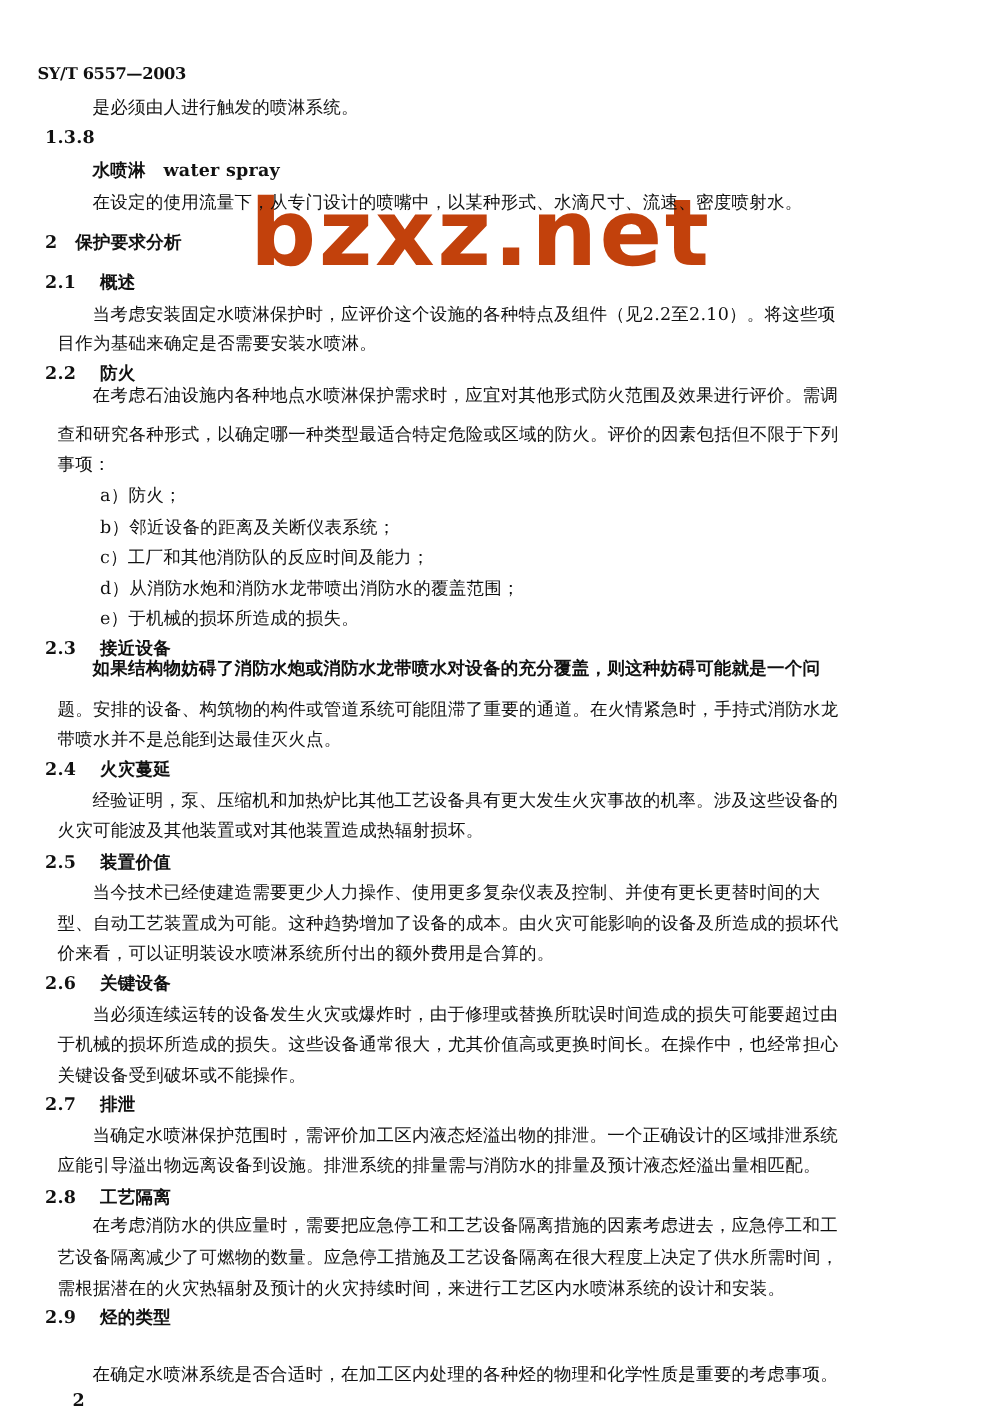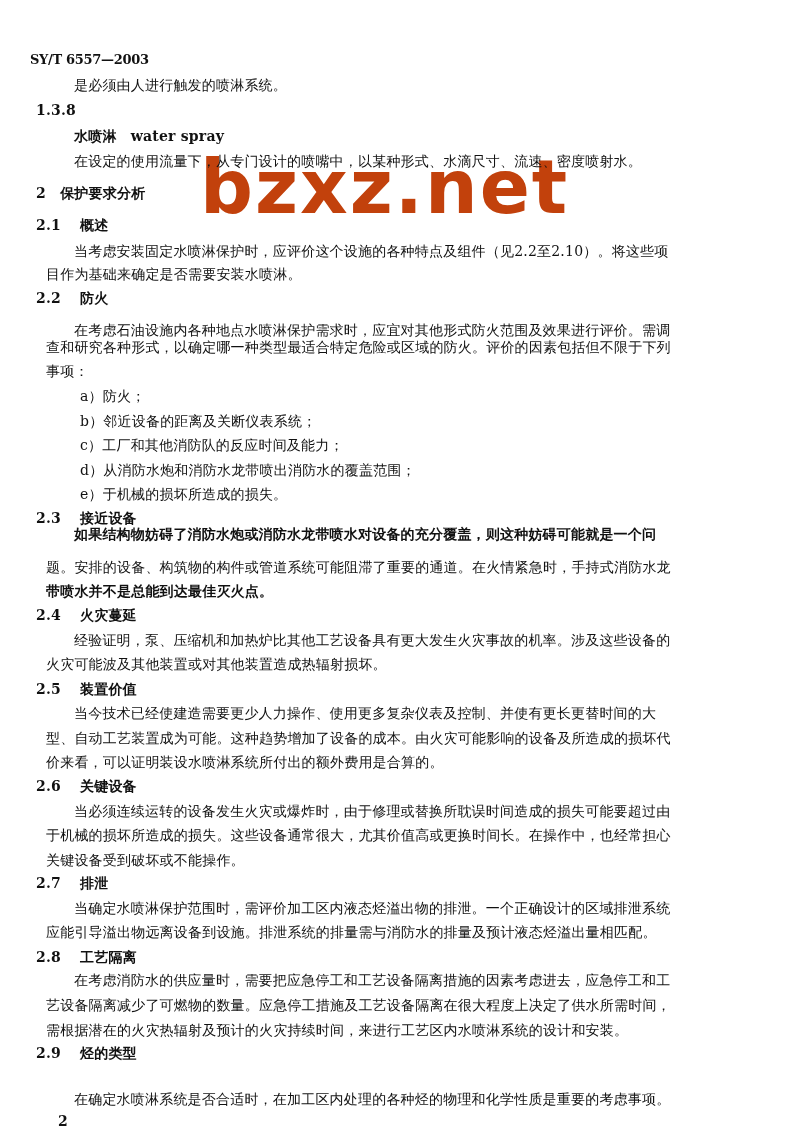--- a/index.html
+++ b/index.html
@@ -24,32 +24,32 @@
   <div id="body-lines">
       <div class="line" style="left: 74px; top: 77px;"><span>是必须由人进行触发的喷淋系统。</span></div>
       <div class="line h" style="left: 36px; top: 102px; text-align: right;"><span>1.3.8</span></div>
       <div class="line h" style="left: 74px; top: 128px;"><span>水喷淋　water spray</span></div>
       <div class="line" style="left: 74px; top: 153px;"><span>在设定的使用流量下，从专门设计的喷嘴中，以某种形式、水滴尺寸、流速、密度喷射水。</span></div>
       <div class="line h" style="left: 36px; top: 185px;"><span>2　保护要求分析</span></div>
       <div class="line h" style="left: 36px; top: 217px;"><span class="num">2.1</span><span>概述</span></div>
       <div class="line" style="left: 74px; top: 243px;"><span>当考虑安装固定水喷淋保护时，应评价这个设施的各种特点及组件（见2.2至2.10）。将这些项</span></div>
       <div class="line" style="left: 46px; top: 266px;"><span>目作为基础来确定是否需要安装水喷淋。</span></div>
       <div class="line h" style="left: 36px; top: 290px;"><span class="num">2.2</span><span>防火</span></div>
-      <div class="line" style="left: 74px; top: 322px; text-align: center;"><span>在考虑石油设施内各种地点水喷淋保护需求时，应宜对其他形式防火范围及效果进行评价。需调</span></div>
+      <div class="line" style="left: 74px; top: 308px; text-align: center;"><span>在考虑石油设施内各种地点水喷淋保护需求时，应宜对其他形式防火范围及效果进行评价。需调</span></div>
       <div class="line" style="left: 46px; top: 339px;"><span>查和研究各种形式，以确定哪一种类型最适合特定危险或区域的防火。评价的因素包括但不限于下列</span></div>
       <div class="line" style="left: 46px; top: 363px;"><span>事项：</span></div>
       <div class="line" style="left: 80px; top: 388px;"><span>a）防火；</span></div>
       <div class="line" style="left: 80px; top: 413px;"><span>b）邻近设备的距离及关断仪表系统；</span></div>
       <div class="line" style="left: 80px; top: 437px;"><span>c）工厂和其他消防队的反应时间及能力；</span></div>
       <div class="line" style="left: 80px; top: 462px;"><span>d）从消防水炮和消防水龙带喷出消防水的覆盖范围；</span></div>
       <div class="line" style="left: 80px; top: 486px;"><span>e）于机械的损坏所造成的损失。</span></div>
       <div class="line h" style="left: 36px; top: 510px;"><span class="num">2.3</span><span>接近设备</span></div>
       <div class="line" style="left: 74px; top: 526px; font-weight: bold;"><span>如果结构物妨碍了消防水炮或消防水龙带喷水对设备的充分覆盖，则这种妨碍可能就是一个问</span></div>
       <div class="line" style="left: 46px; top: 559px;"><span>题。安排的设备、构筑物的构件或管道系统可能阻滞了重要的通道。在火情紧急时，手持式消防水龙</span></div>
-      <div class="line" style="left: 46px; top: 583px; font-weight: bold;"><span>带喷水并不是总能到达最佳灭火点。</span></div>
+      <div class="line" style="left: 46px; top: 583px;"><span>带喷水并不是总能到达最佳灭火点。</span></div>
       <div class="line h" style="left: 36px; top: 607px;"><span class="num">2.4</span><span>火灾蔓延</span></div>
       <div class="line" style="left: 74px; top: 632px;"><span>经验证明，泵、压缩机和加热炉比其他工艺设备具有更大发生火灾事故的机率。涉及这些设备的</span></div>
       <div class="line" style="left: 46px; top: 656px;"><span>火灾可能波及其他装置或对其他装置造成热辐射损坏。</span></div>
       <div class="line h" style="left: 36px; top: 681px;"><span class="num">2.5</span><span>装置价值</span></div>
       <div class="line" style="left: 74px; top: 705px;"><span>当今技术已经使建造需要更少人力操作、使用更多复杂仪表及控制、并使有更长更替时间的大</span></div>
       <div class="line" style="left: 46px; top: 730px;"><span>型、自动工艺装置成为可能。这种趋势增加了设备的成本。由火灾可能影响的设备及所造成的损坏代</span></div>
       <div class="line" style="left: 46px; top: 754px;"><span>价来看，可以证明装设水喷淋系统所付出的额外费用是合算的。</span></div>
       <div class="line h" style="left: 36px; top: 778px;"><span class="num">2.6</span><span>关键设备</span></div>
       <div class="line" style="left: 74px; top: 803px;"><span>当必须连续运转的设备发生火灾或爆炸时，由于修理或替换所耽误时间造成的损失可能要超过由</span></div>
       <div class="line" style="left: 46px; top: 827px;"><span>于机械的损坏所造成的损失。这些设备通常很大，尤其价值高或更换时间长。在操作中，也经常担心</span></div>

